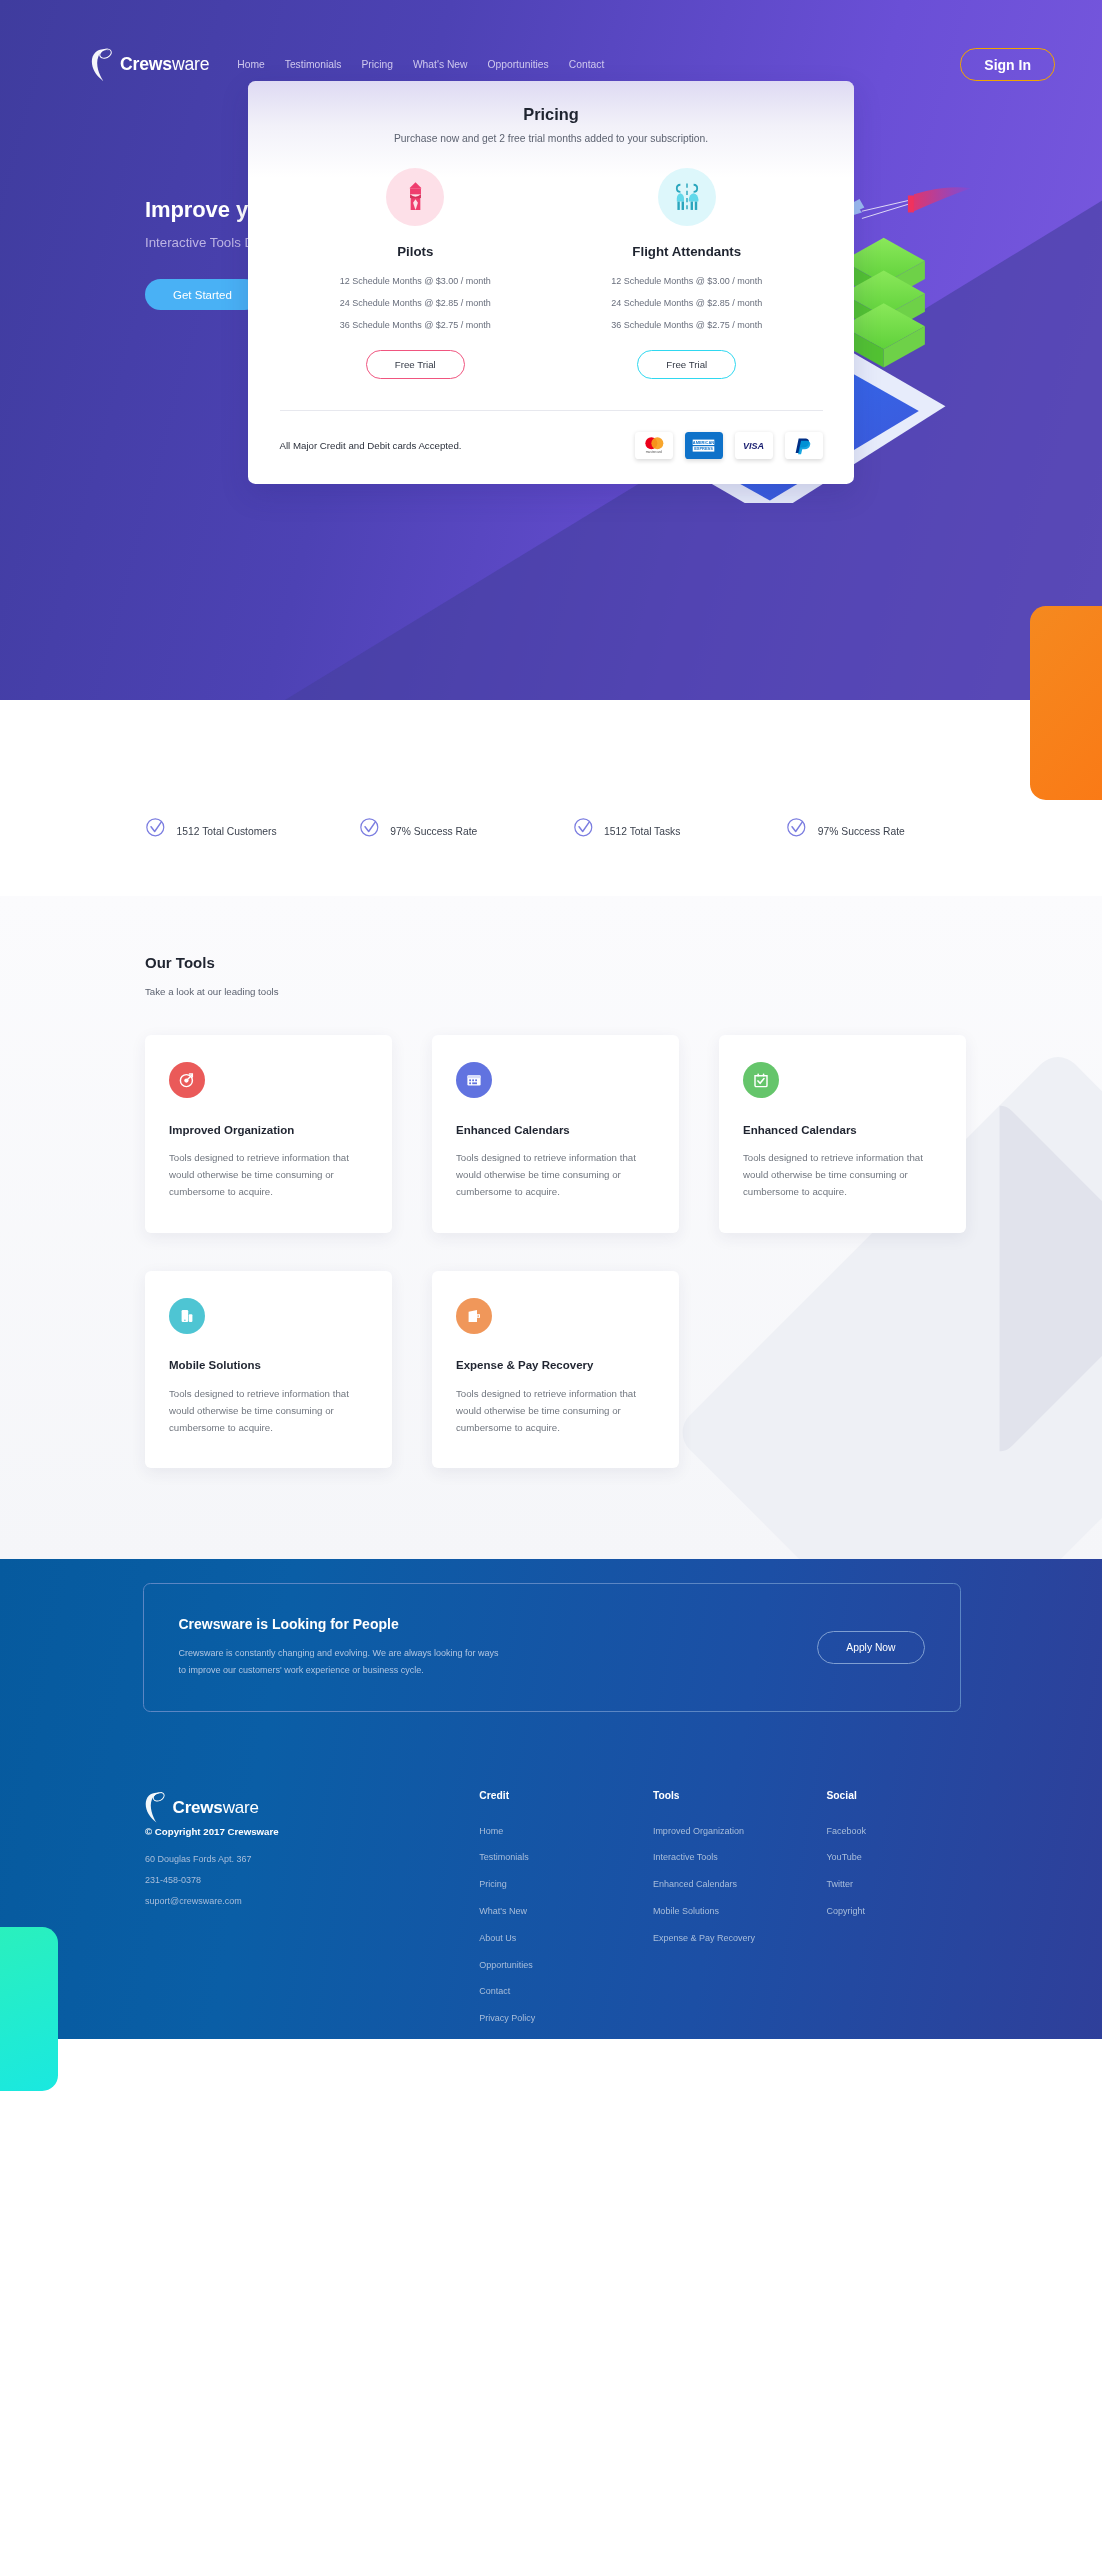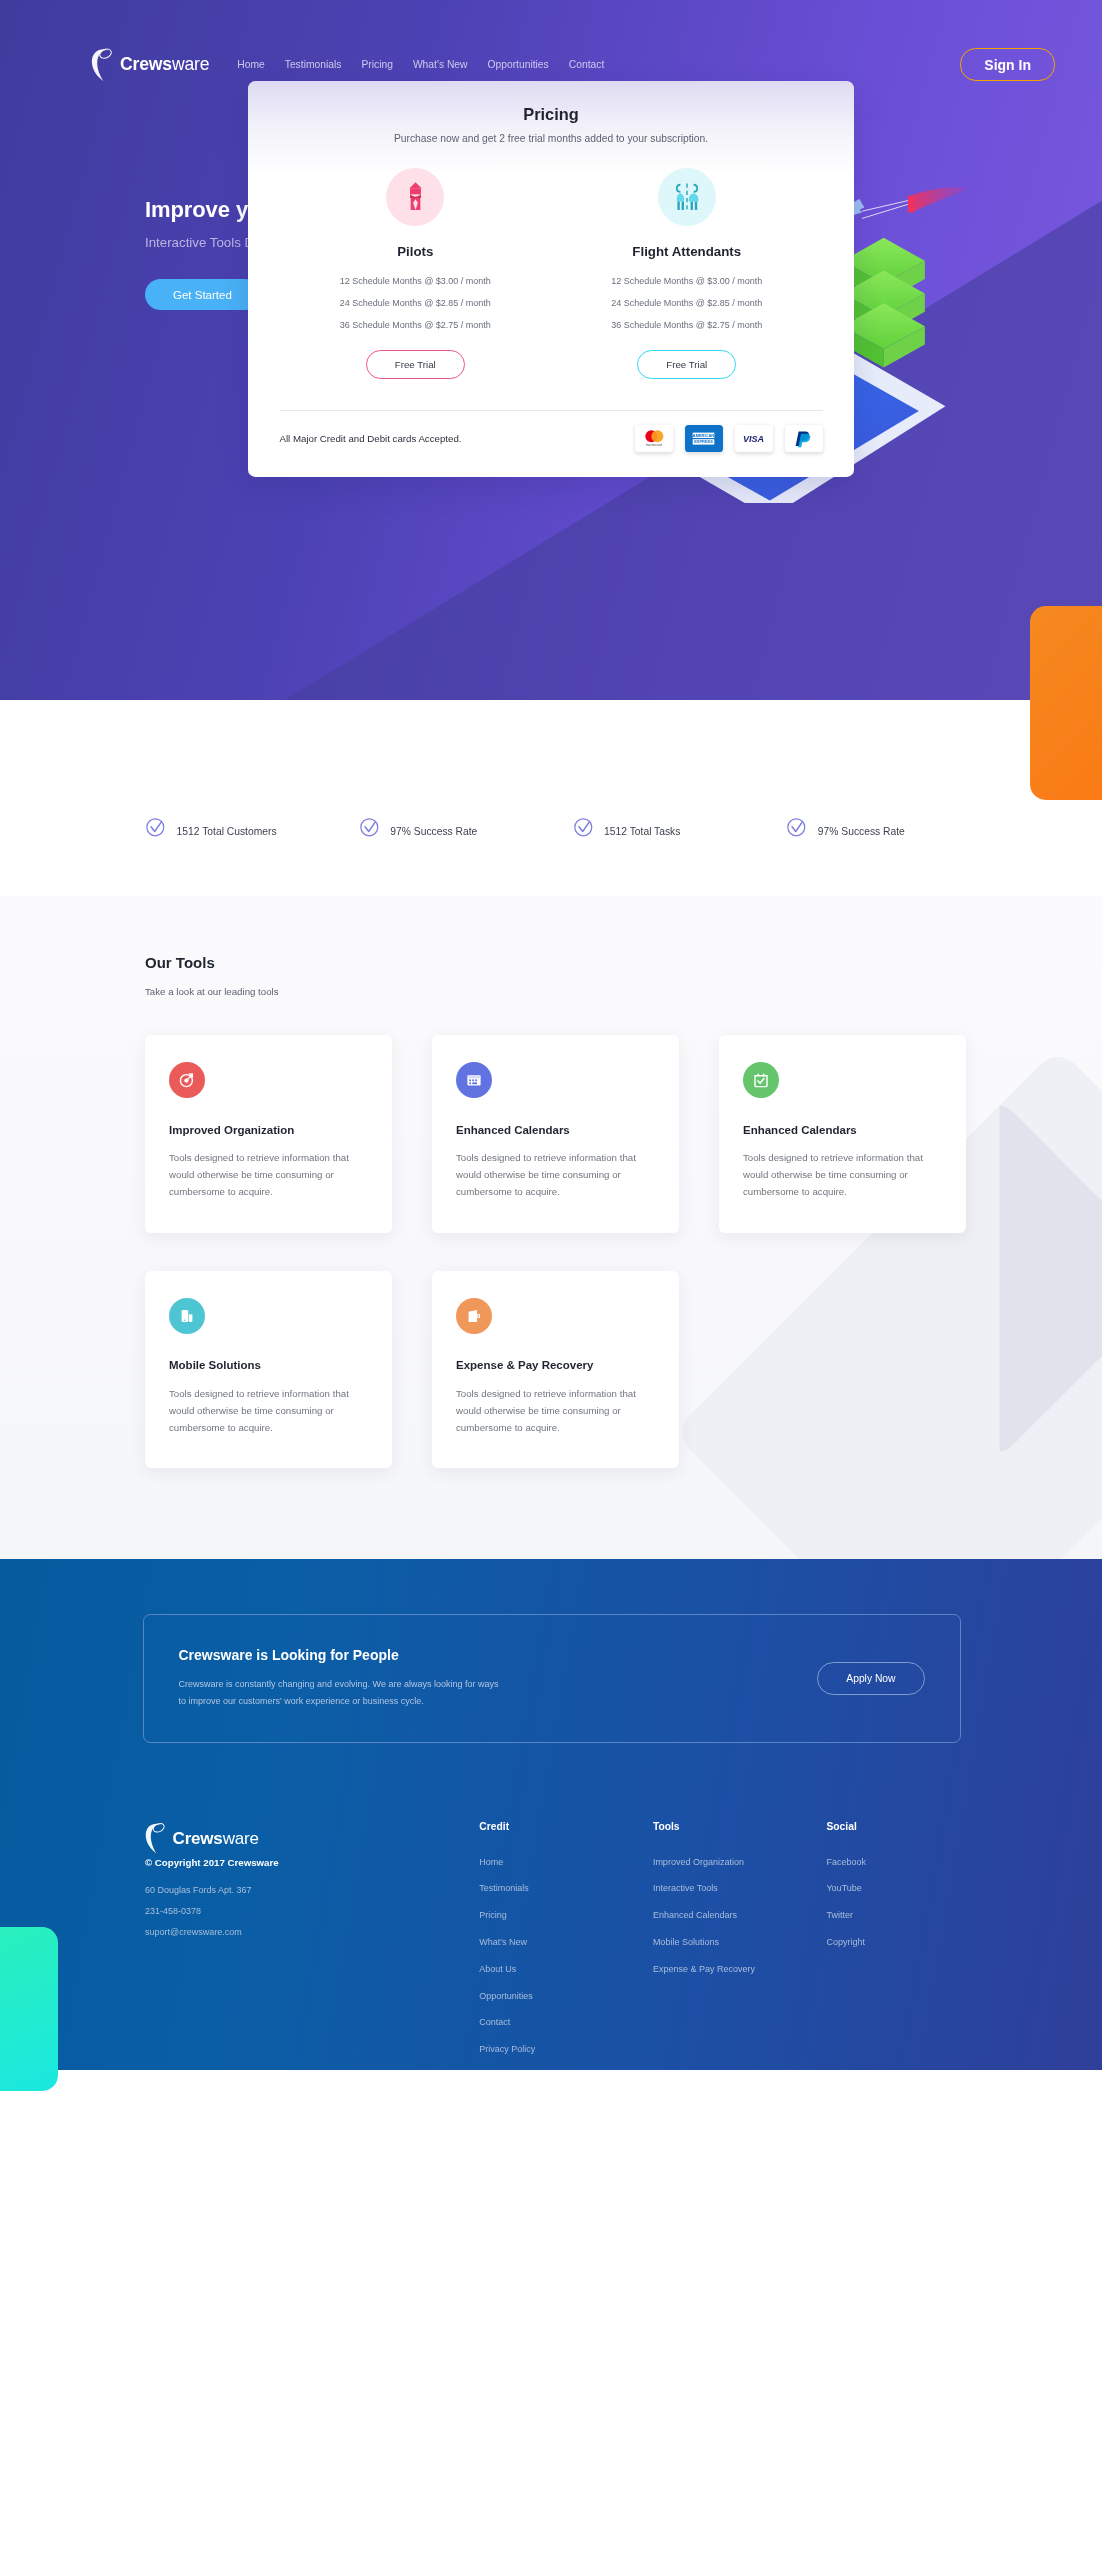--- a/index.html
+++ b/index.html
@@ -92,21 +92,21 @@
   .plan-name { margin-top:18px; font-size:13.3px; font-weight:700; color:#1f2430; }
   .plan-rows { margin-top:17px; }
   .plan-rows div { font-size:9px; color:#686e7c; text-align:center; margin-bottom:12px; }
   .plan-btn {
     margin-top:8.5px; background:#fff; border-radius:15.8px;
     padding:7.9px 28px; font-size:9.7px; color:#343a46; cursor:pointer;
   }
   .plan-btn.pink { border:1.2px solid #f0557f; }
   .plan-btn.cyan { border:1.2px solid #2fd8f0; }
   .pay-divider { height:0.6px; background:#e7e8ee; margin:31.5px 0 0; }
-  .pay-row { display:flex; align-items:center; margin-top:14px; }
+  .pay-row { display:flex; align-items:center; margin-top:21px; }
   .pay-text { font-size:9.7px; color:#2b303b; }
   .pay-logos { margin-left:auto; display:flex; gap:12px; }
   .pay-chip {
     width:38px; height:27px; border-radius:3.6px; background:#fff;
     box-shadow:0 1.2px 4.2px rgba(0,0,0,.14);
     display:flex; align-items:center; justify-content:center; overflow:hidden;
   }
   .pay-chip.amex { background:#0f72c9; }
 
   
@@ -148,21 +148,21 @@
     width:36px; height:36px; border-radius:50%;
     display:flex; align-items:center; justify-content:center;
   }
   .tool-name { margin-top:25.5px; font-size:11.5px; font-weight:700; color:#1f2430; }
   .tool-desc { margin-top:14.5px; font-size:9.7px; line-height:1.75; color:#70767f; }
 
   
   .footer {
     position:relative; width:1103px;
     background:linear-gradient(100deg,#065a9e 0%,#0a5ea6 25%,#1c4fa5 65%,#2f3f9a 100%);
-    padding:55px 0 0; overflow:hidden;
+    padding:24px 0 0; overflow:hidden;
   }
   .cta {
     margin:0 auto; width:818px; border:0.6px solid #5b86c4;
     border-radius:7.3px; padding:31.5px 35px; display:flex; align-items:center;
   }
   .cta-title { font-size:14px; font-weight:700; color:#fff; }
   .cta-desc { margin-top:13.3px; font-size:9px; color:#b2c6e2; line-height:1.9; }
   .cta-btn {
     margin-left:auto; border:0.6px solid #7f9fd2; background:transparent;
     color:#fff; border-radius:17px; padding:10.3px 28px; font-size:10.3px; cursor:pointer;

